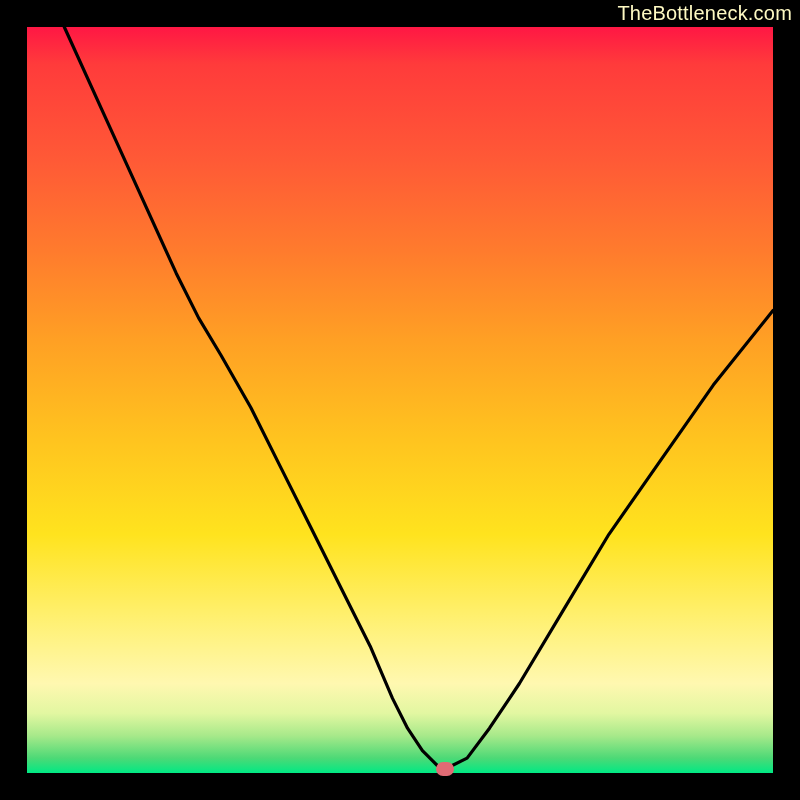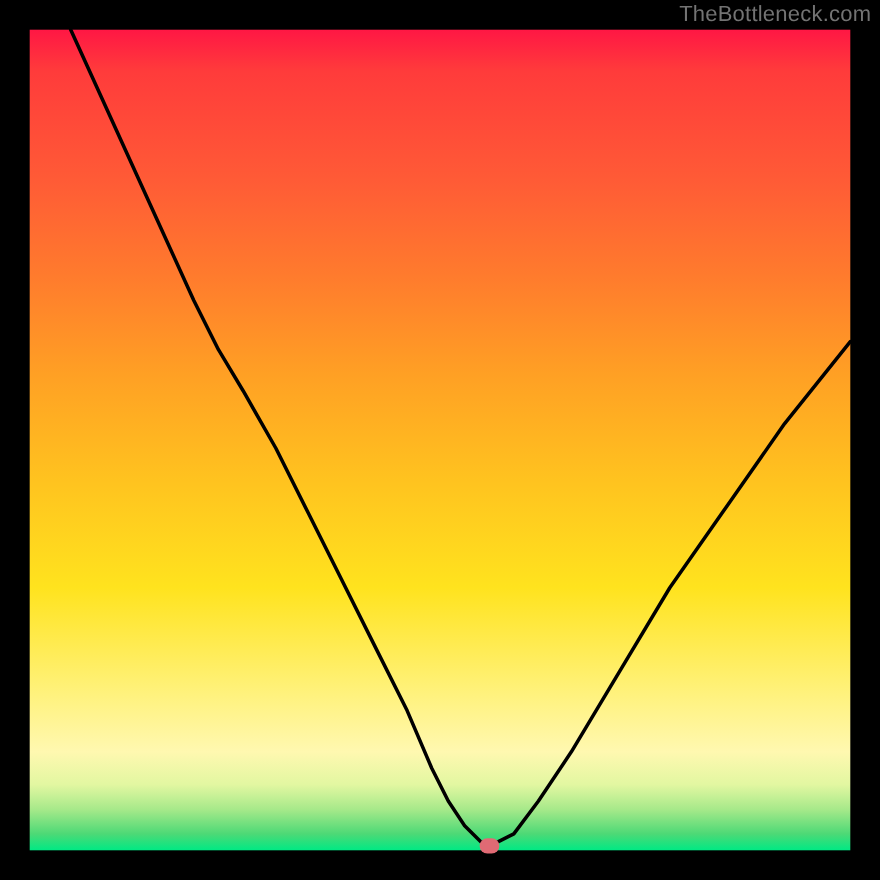--- a/index.html
+++ b/index.html
@@ -14,21 +14,21 @@
   .frame {
     position: relative;
     width: 800px;
     height: 800px;
     background: #000;
   }
   .attribution {
     position: absolute;
     top: 2px;
     right: 8px;
-    color: #737373;
+    color: #fef9c3;
     font-size: 20px;
     font-weight: 400;
     letter-spacing: 0.2px;
   }
   .plot {
     position: absolute;
     left: 27px;
     top: 27px;
     width: 746px;
     height: 746px;

